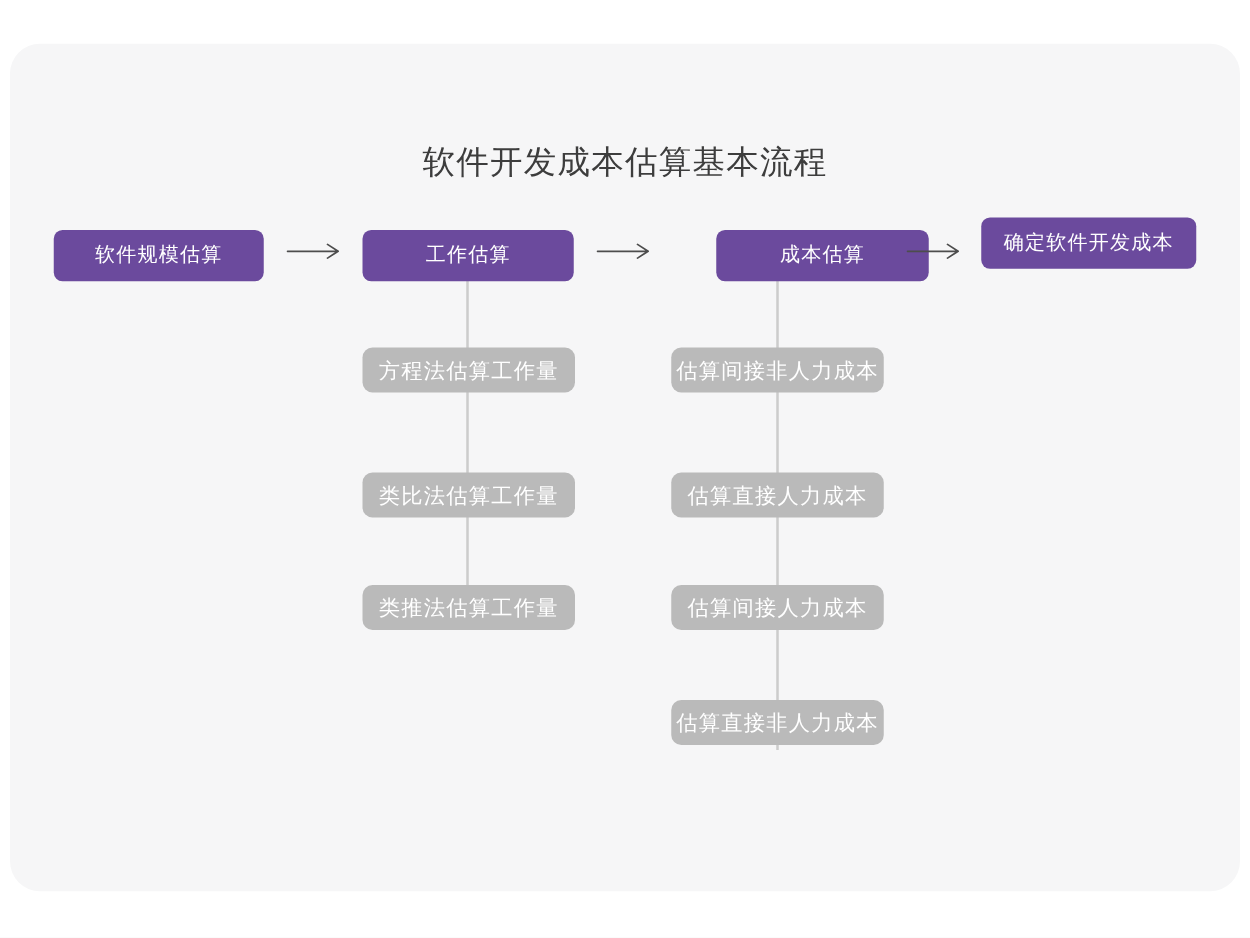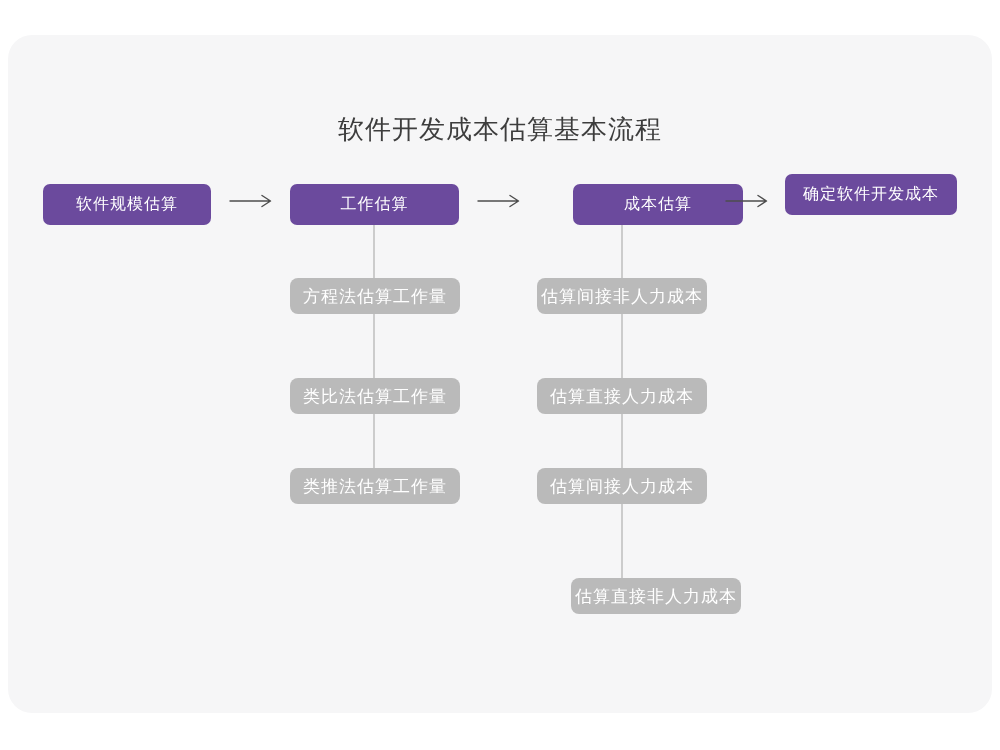--- a/index.html
+++ b/index.html
@@ -82,21 +82,21 @@
     align-items:center;
     justify-content:center;
     letter-spacing:1px;
     z-index:2;
   }
   .col1{left:290px;}
   .col2{left:537px;}
   .row-1{top:278px;}
   .row-2{top:378px;}
   .row-3{top:468px;}
-  .row-4{top:578px;margin-left:34px;}
+  .row-4{top:560px;}
 </style>
 </head>
 <body>
 
 <div class="card"></div>
 
 <h1 class="title">软件开发成本估算基本流程</h1>
 
 <div class="node node-1">
   <span>软件规模估算</span>

